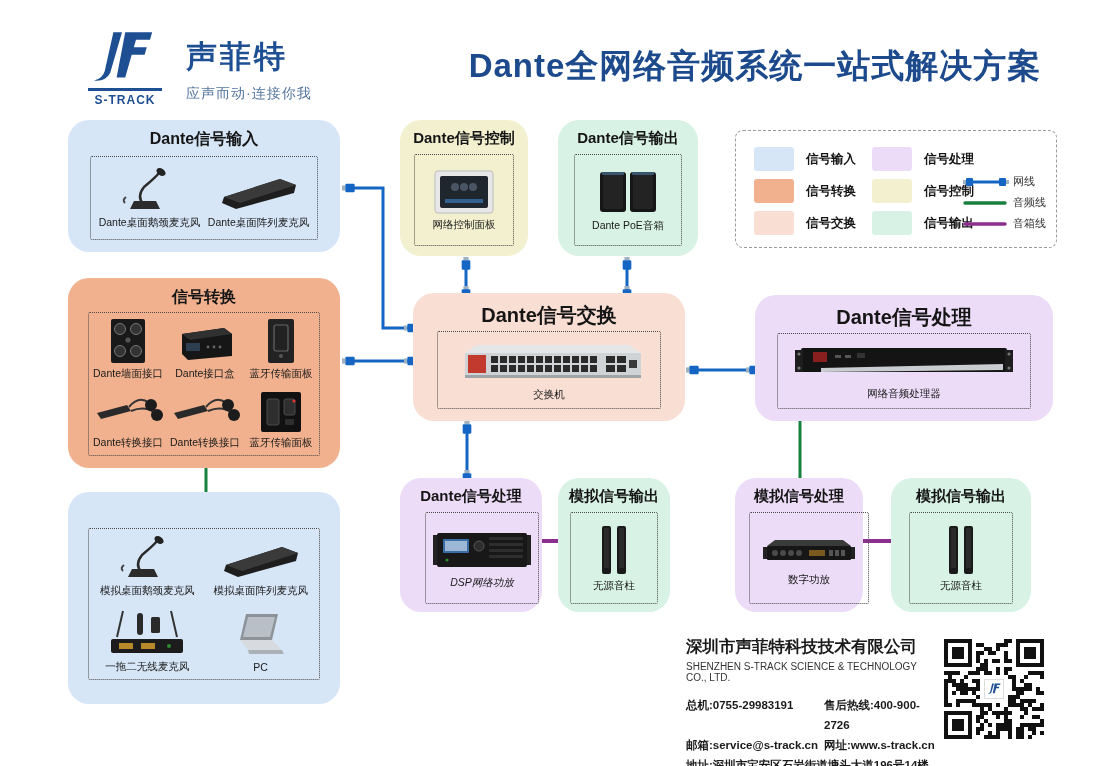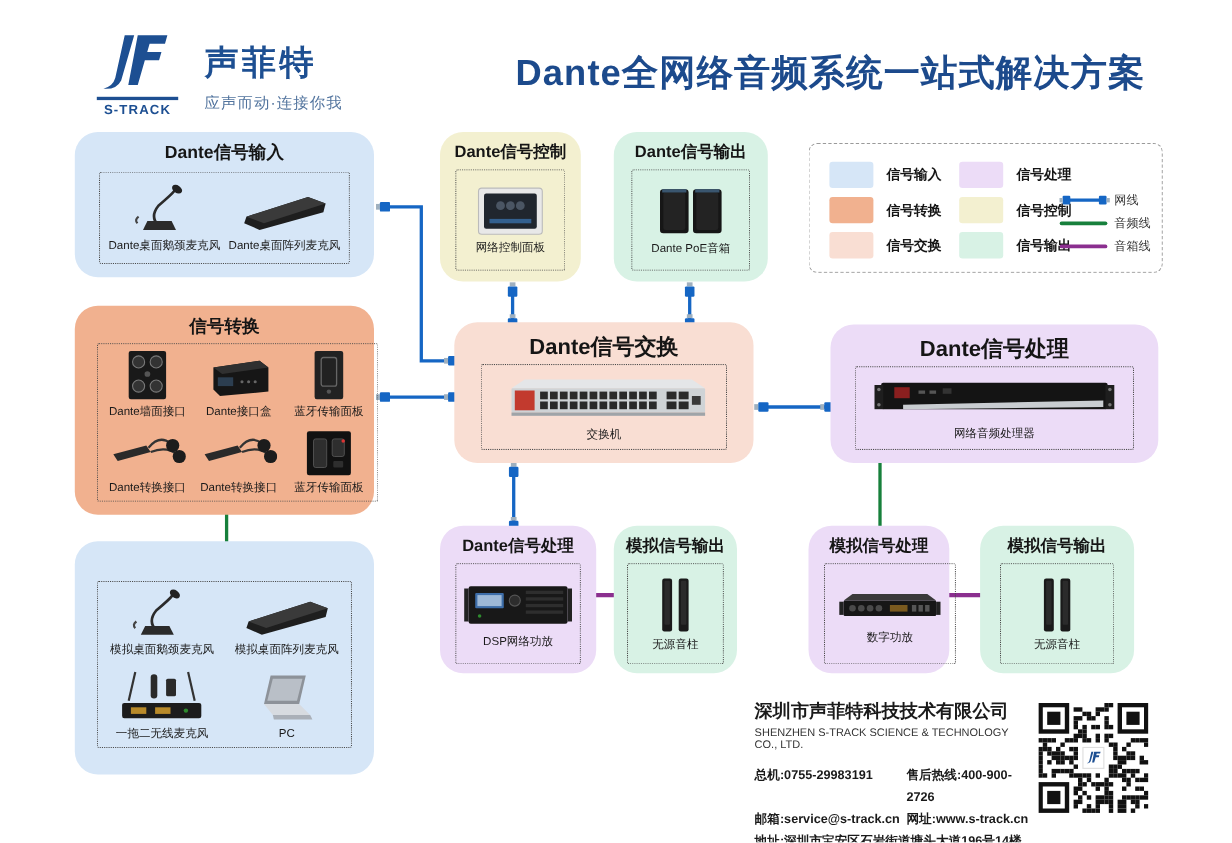--- a/index.html
+++ b/index.html
@@ -115,21 +115,21 @@
           <path d="M8,30 L64,12 L80,18 L78,26 L20,42 L6,36 Z" fill="#1e1e1e"></path>
           <path d="M8,30 L64,12 L80,18 L24,36 Z" fill="#3a3a3a"></path>
         </svg>
         <div class="device-label">Dante桌面阵列麦克风</div>
       </div>
     </div>
   </div>
 
   <div class="panel t16" style="left:68px; top:278px; width:272px; height:190px; background:#f1b18f;">
     <div class="panel-title">信号转换</div>
-    <div class="dashed-area" style="left:20px; top:34px; width:256px; height:144px;">
+    <div class="dashed-area" style="left:20px; top:34px; width:232px; height:144px;">
       <div class="device" style="width:74px;">
         <svg width="38" height="46" viewBox="0 0 38 46">
           <rect x="2" y="1" width="34" height="44" rx="2" fill="#191919"></rect>
           <circle cx="11" cy="11" r="5.5" fill="#333" stroke="#777" stroke-width="1"></circle>
           <circle cx="27" cy="11" r="5.5" fill="#333" stroke="#777" stroke-width="1"></circle>
           <circle cx="11" cy="33" r="5.5" fill="#333" stroke="#777" stroke-width="1"></circle>
           <circle cx="27" cy="33" r="5.5" fill="#333" stroke="#777" stroke-width="1"></circle>
           <circle cx="19" cy="22" r="2.6" fill="#555"></circle>
         </svg>
         <div class="device-label">Dante墙面接口</div>
@@ -380,21 +380,21 @@
             <rect x="66" y="11" width="8" height="5" fill="#333"></rect>
           <path d="M30,26 L212,22 L212,28 L30,30 Z" fill="#c9cdd1"></path>
         </svg>
         <div class="device-label">网络音频处理器</div>
       </div>
     </div>
   </div>
 
   <div class="panel t15" style="left:400px; top:478px; width:142px; height:134px; background:#ecdcf7;">
     <div class="panel-title">Dante信号处理</div>
-    <div class="dashed-area" style="left:14px; top:34px; width:114px; height:92px;">
+    <div class="dashed-area" style="left:25px; top:34px; width:114px; height:92px;font-style:italic;">
       <div class="device">
         <svg width="102" height="46" viewBox="0 0 102 46">
           <rect x="6" y="6" width="90" height="34" rx="2" fill="#181818"></rect>
           <rect x="2" y="8" width="4" height="30" fill="#222"></rect>
             <rect x="96" y="8" width="4" height="30" fill="#222"></rect>
           <rect x="12" y="12" width="26" height="14" rx="1" fill="#3d6da8"></rect>
           <rect x="14" y="14" width="22" height="10" fill="#9db8d6"></rect>
           <circle cx="48" cy="19" r="5" fill="#2d2d2d" stroke="#555" stroke-width="1"></circle>
           <g fill="#2e2e2e">
               <rect x="58" y="10" width="34" height="3"></rect>

